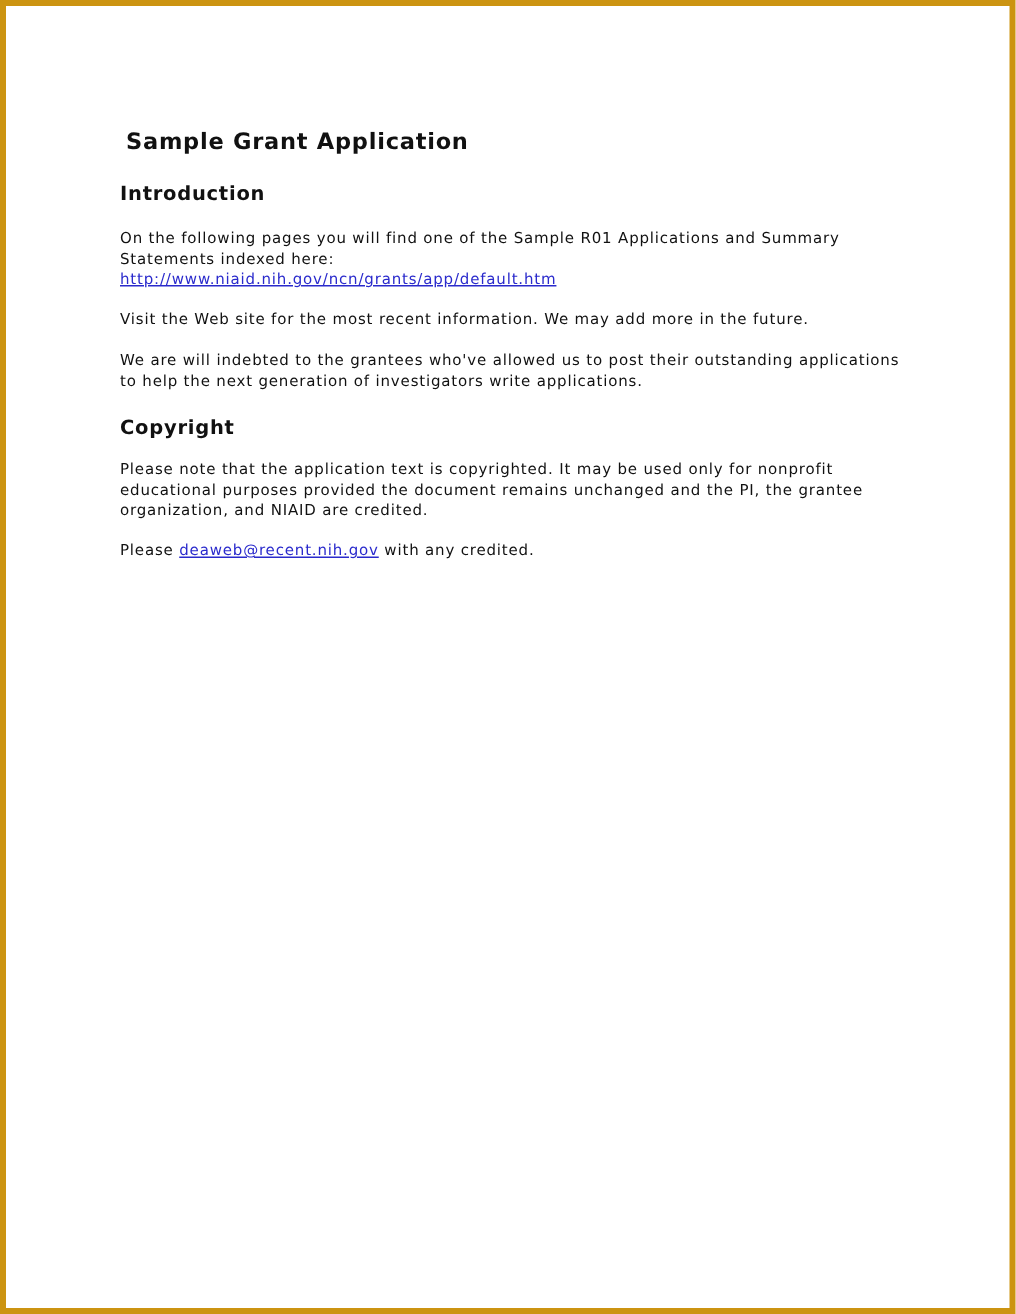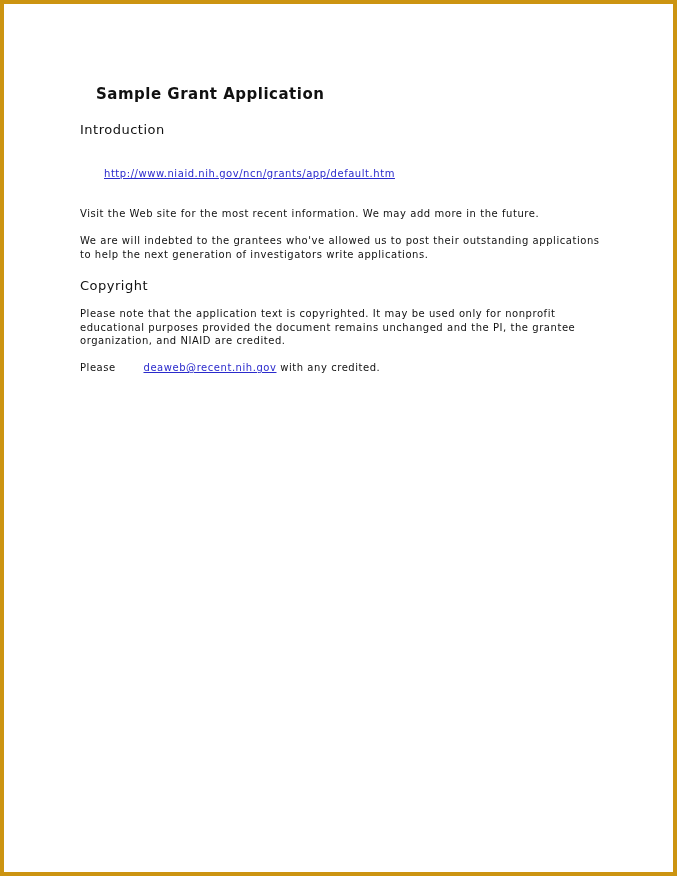--- a/index.html
+++ b/index.html
@@ -3,35 +3,35 @@
 <meta charset="utf-8">
 <style>
   html, body { margin: 0; padding: 0; }
   body {
     width: 677px; height: 876px; box-sizing: border-box;
     border: 4px solid #CC9411; background: #ffffff;
     position: relative; overflow: hidden;
   }
   .page { position: absolute; left: 76px; top: 76px; width: 520px;
     font-family: "DejaVu Sans", sans-serif; color: #111; }
-  .title { font-size: 15px; font-weight: bold; letter-spacing: 0.5px; margin: 0; position: absolute; top: 5px; left: 16px; white-space: nowrap; }
-  .h2 { font-size: 13px; font-weight: normal; letter-spacing: 0.5px; margin: 0; position: absolute; left: 0; white-space: nowrap; text-align: center; }
+  .title { font-size: 15px; font-weight: bold; letter-spacing: 0.5px; margin: 0; position: absolute; top: 5px; left: 4px; white-space: nowrap; }
+  .h2 { font-size: 13px; font-weight: bold; letter-spacing: 0.5px; margin: 0; position: absolute; left: 0; white-space: nowrap; text-align: center; }
   .p { font-size: 10px; letter-spacing: 0.55px; line-height: 13.5px; margin: 0; position: absolute; left: 0; width: 520px; }
-  a { color: #2a2acc; text-decoration: underline; margin-left: 24px; }
+  a { color: #2a2acc; text-decoration: underline; }
 </style>
 </head>
 <body>
 
 <div class="page">
   <h1 class="title">Sample Grant Application</h1>
 
   <h2 class="h2" style="top:42px">Introduction</h2>
 
   <p class="p" style="top:73px">
-    <br>
+    <span>On the following pages you will find one of the Sample R01 Applications and Summary Statements indexed here:</span><br>
     <a href="#">http://www.niaid.nih.gov/ncn/grants/app/default.htm</a>
   </p>
 
   <p class="p" style="top:127px">Visit the Web site for the most recent information. We may add more in the future.</p>
 
   <p class="p" style="top:154px">We are will indebted to the grantees who've allowed us to post their outstanding applications to help the next generation of investigators write applications.</p>
 
   <h2 class="h2" style="top:198px">Copyright</h2>
 
   <p class="p" style="top:227px">Please note that the application text is copyrighted. It may be used only for nonprofit educational purposes provided the document remains unchanged and the PI, the grantee organization, and NIAID are credited.</p>

